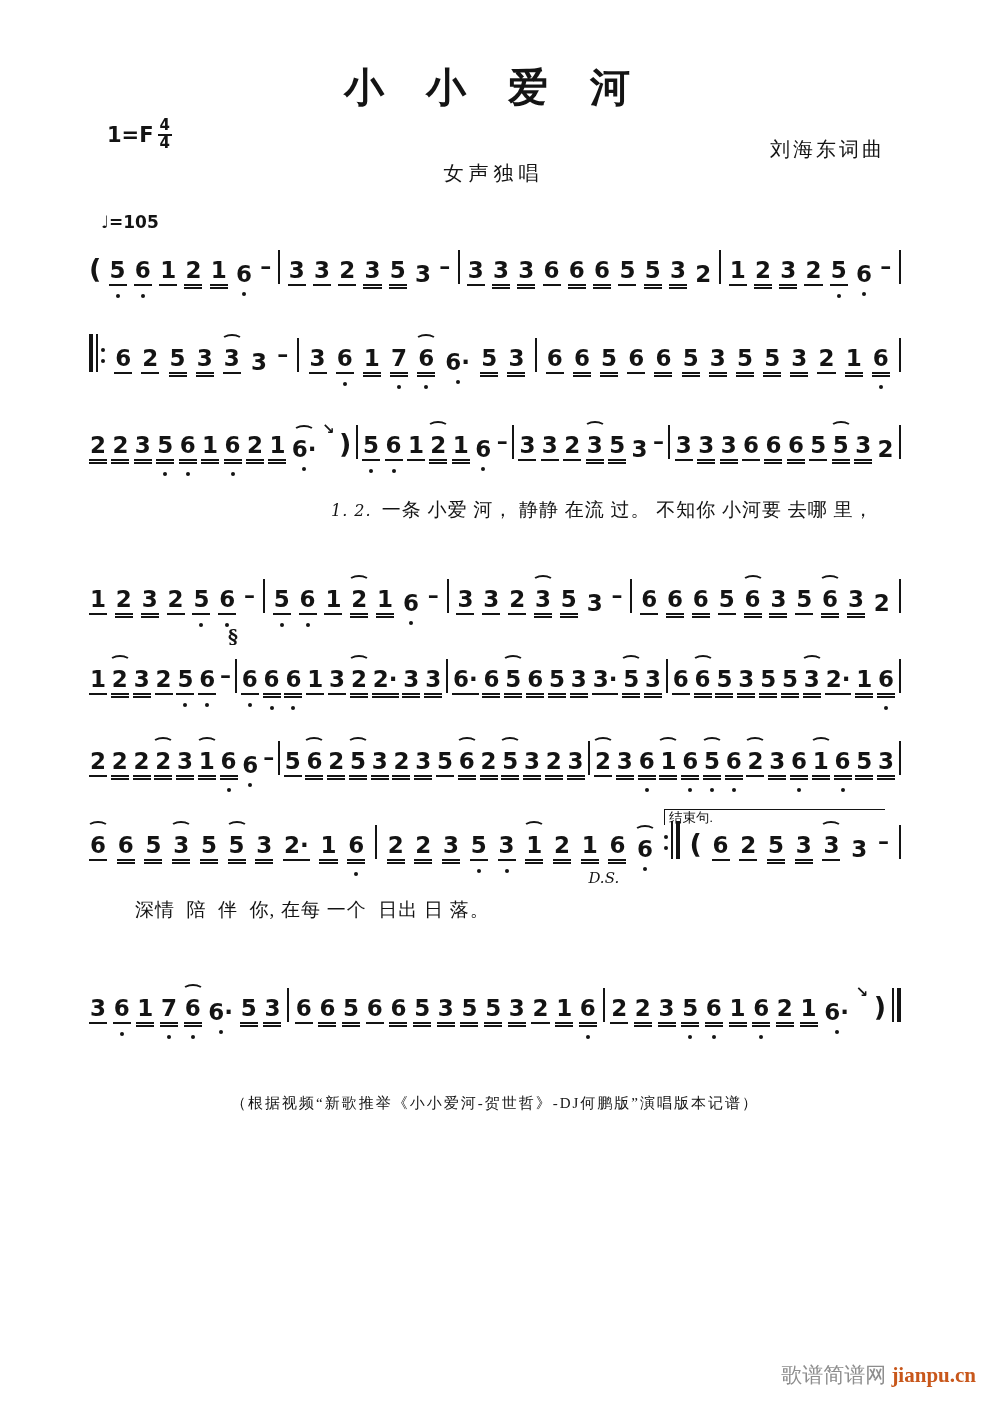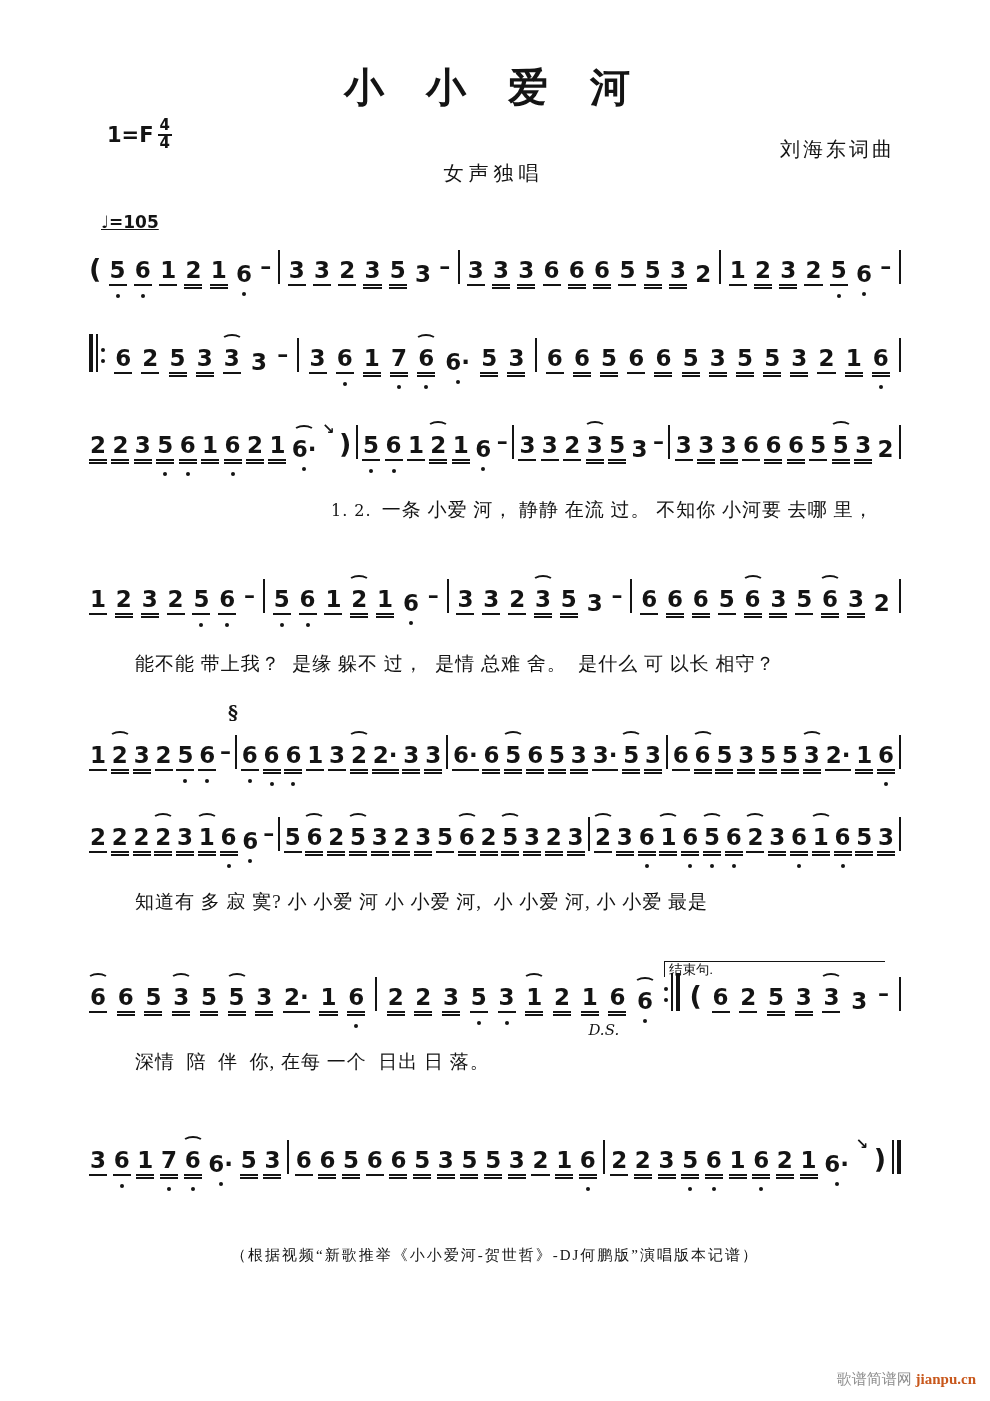--- a/index.html
+++ b/index.html
@@ -8,24 +8,24 @@
   .sheet{position:relative;width:812px;margin:0 auto;}
 
   
   .header{position:relative;height:198px;}
   .title{margin:0;text-align:center;padding-top:60px;font-size:40px;font-weight:bold;
          letter-spacing:16px;font-family:"Liberation Serif",serif;}
   .keytime{position:absolute;left:18px;top:118px;font-size:21px;font-weight:bold;
            font-family:"DejaVu Sans",sans-serif;display:flex;align-items:center;gap:4px;}
   .frac{display:inline-flex;flex-direction:column;align-items:center;font-size:15px;line-height:1.05;}
   .frac .top{border-bottom:2px solid #141414;padding:0 2px;}
-  .credit{position:absolute;right:6px;top:136px;font-size:20px;letter-spacing:3px;}
+  .credit{position:absolute;right:16px;top:136px;font-size:20px;letter-spacing:3px;}
   .subtitle{position:absolute;left:0;right:3px;top:160px;text-align:center;font-size:20px;letter-spacing:5px;}
 
-  .tempo{margin:14px 0 0 12px;font-size:17px;font-weight:bold;font-family:"DejaVu Sans",sans-serif;text-decoration:underline;}
+  .tempo{margin:14px 0 0 12px;font-size:17px;font-weight:bold;font-family:"DejaVu Sans",sans-serif;}
 
   
   .system{position:relative;}
   .notes{display:flex;justify-content:space-between;align-items:flex-end;
          padding:18px 0 14px;font-family:"DejaVu Sans",sans-serif;font-weight:bold;
          font-size:23px;line-height:1;color:#141414;}
   .note{position:relative;display:inline-block;}
   .num{display:inline-block;padding:0 1px;}
   .u1 .num{border-bottom:2px solid #141414;padding-bottom:2px;}
   .u2 .num{border-bottom:2px solid #141414;padding-bottom:2px;position:relative;}
@@ -44,36 +44,36 @@
   .rep i.thick{width:4px;}
   .rep .dots{display:flex;flex-direction:column;justify-content:center;gap:7px;height:34px;}
   .rep .dots b{display:block;width:4px;height:4px;border-radius:50%;background:#141414;}
   .dash{font-size:22px;margin-bottom:8px;}
   .paren{font-size:27px;margin-bottom:4px;font-weight:bold;}
   .hook{font-size:15px;margin-bottom:24px;}
   .segno{position:absolute;top:-32px;left:-7px;font-size:19px;font-weight:bold;
          font-family:"DejaVu Serif",serif;}
 
   .lyrics{font-size:19px;letter-spacing:1px;margin-top:0;padding-bottom:6px;white-space:pre-wrap;}
-  .verse{font-family:"DejaVu Serif",serif;font-size:16px;margin-right:10px;}
+  .verse{font-family:"DejaVu Serif",serif;font-style:italic;font-size:16px;margin-right:10px;}
   .indent{padding-left:196px;}
 
   .ending-box{position:absolute;right:16px;top:6px;width:216px;height:15px;
               border-top:1.5px solid #141414;border-left:1.5px solid #141414;
               font-size:13.5px;line-height:15px;padding-left:4px;}
   .ds{position:absolute;left:61.5%;top:66px;font-family:"DejaVu Serif",serif;
       font-style:italic;font-weight:normal;font-size:15px;}
 
   .s1{margin-bottom:16px;} .s2{margin-bottom:16px;} .s3{margin-bottom:10px;}
   .s4{margin-bottom:12px;} .s5{margin-bottom:14px;} .s6{margin-bottom:12px;}
   .s7{margin-top:8px;margin-bottom:16px;} .s8{margin-bottom:0;}
 
   
   .source-note{margin-top:56px;text-align:center;font-size:15px;letter-spacing:2px;}
-  .watermark{position:absolute;right:14px;bottom:12px;font-size:15px;}
+  .watermark{position:absolute;right:14px;bottom:12px;font-size:21px;}
 </style>
 </head>
 <body>
 
 <div class="page">
   <div class="sheet">
 
     <div class="header">
       <h1 class="title">小 小 爱 河</h1>
       <div class="keytime">
@@ -253,23 +253,20 @@
           <span class="note u2"><b class="num">6</b></span>
           <span class="note u1"><b class="num">5</b></span>
           <span class="note u2"><i class="arc"></i><b class="num">6</b></span>
           <span class="note u2"><b class="num">3</b></span>
           <span class="note u1"><b class="num">5</b></span>
           <span class="note u2"><i class="arc"></i><b class="num">6</b></span>
           <span class="note u2"><b class="num">3</b></span>
           <span class="note"><b class="num">2</b></span>
           <span class="bar"></span>
         </div>
-      <div class="lyrics">
-        <span>能不能 带上我？  是缘 躲不 过，  是情 总难 舍。  是什么 可 以长 相守？</span>
-      </div>
     </div>
 
     <div class="system s5">
       <div class="notes">
           <span class="note u1"><b class="num">1</b></span>
           <span class="note u2"><i class="arc"></i><b class="num">2</b></span>
           <span class="note u2"><b class="num">3</b></span>
           <span class="note u1"><b class="num">2</b></span>
           <span class="note u1"><b class="num">5</b><i class="lowdot"></i></span>
           <span class="note u1"><b class="num">6</b><i class="lowdot"></i></span>
@@ -347,23 +344,20 @@
           <span class="note u2"><b class="num">6</b><i class="lowdot"></i></span>
           <span class="note u1"><i class="arc"></i><b class="num">2</b></span>
           <span class="note u2"><b class="num">3</b></span>
           <span class="note u2"><b class="num">6</b><i class="lowdot"></i></span>
           <span class="note u2"><i class="arc"></i><b class="num">1</b></span>
           <span class="note u2"><b class="num">6</b><i class="lowdot"></i></span>
           <span class="note u2"><b class="num">5</b></span>
           <span class="note u2"><b class="num">3</b></span>
           <span class="bar"></span>
         </div>
-      <div class="lyrics">
-        <span>知道有 多 寂 寞? 小 小爱 河 小 小爱 河,  小 小爱 河, 小 小爱 最是</span>
-      </div>
     </div>
 
     <div class="system s7">
       <div class="ending-box">结束句.</div>
       <div class="notes">
           <span class="note u1"><i class="arc"></i><b class="num">6</b></span>
           <span class="note u2"><b class="num">6</b></span>
           <span class="note u2"><b class="num">5</b></span>
           <span class="note u2"><i class="arc"></i><b class="num">3</b></span>
           <span class="note u2"><b class="num">5</b></span>

